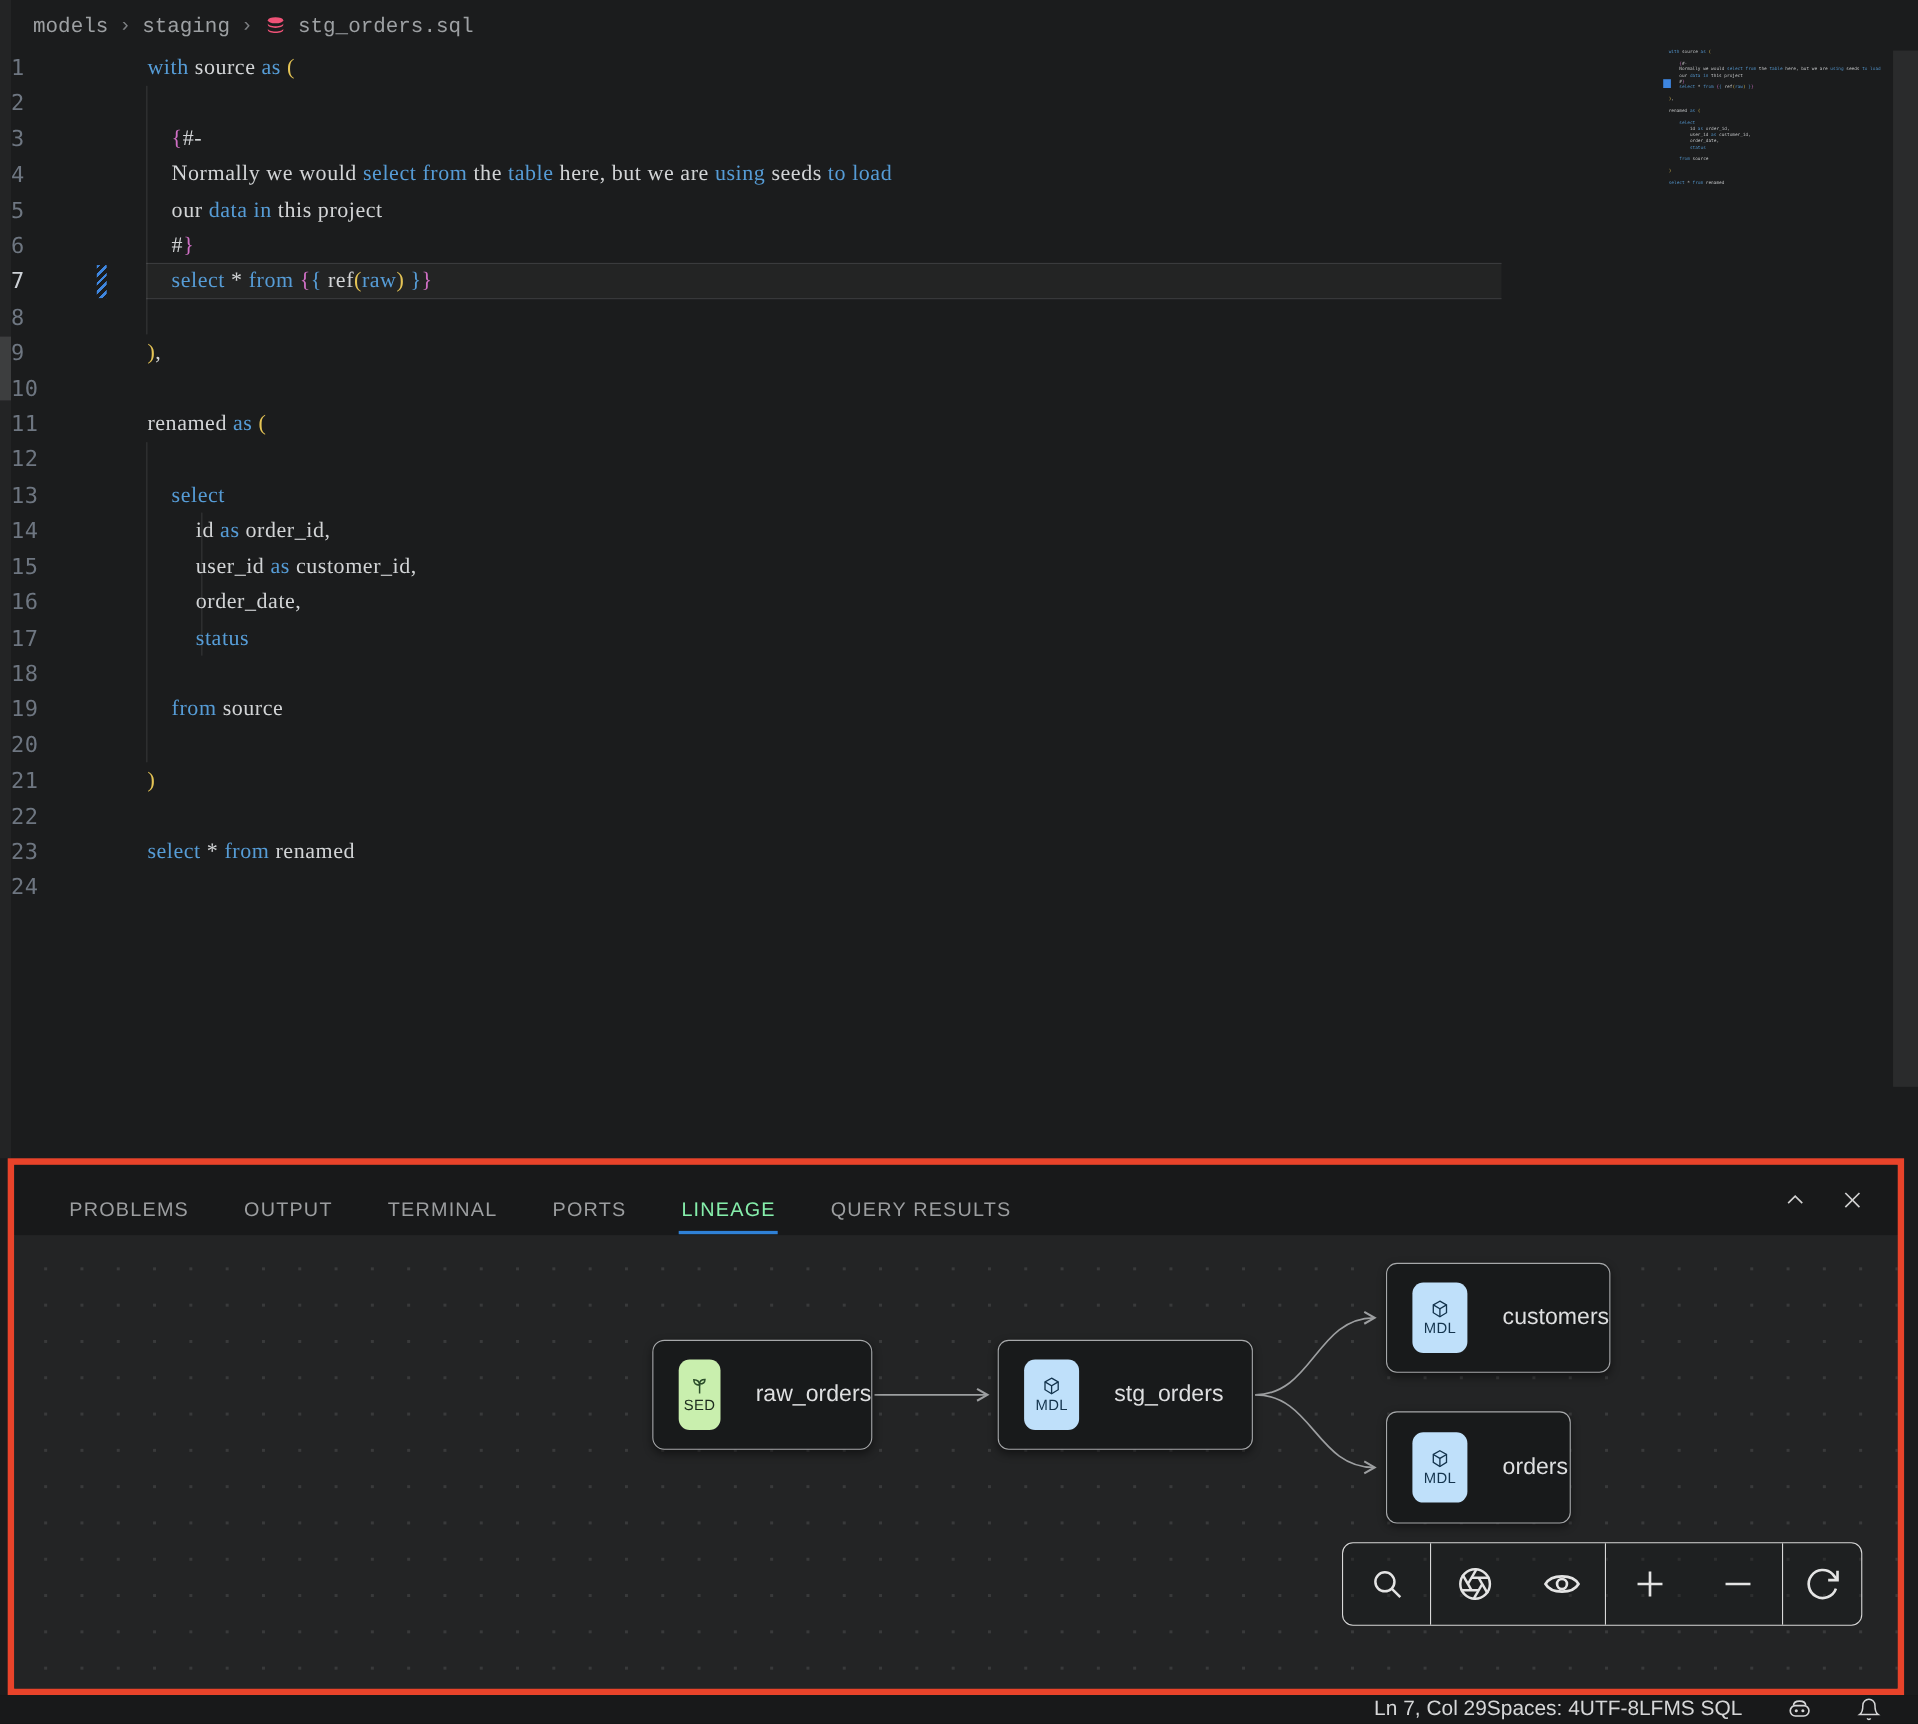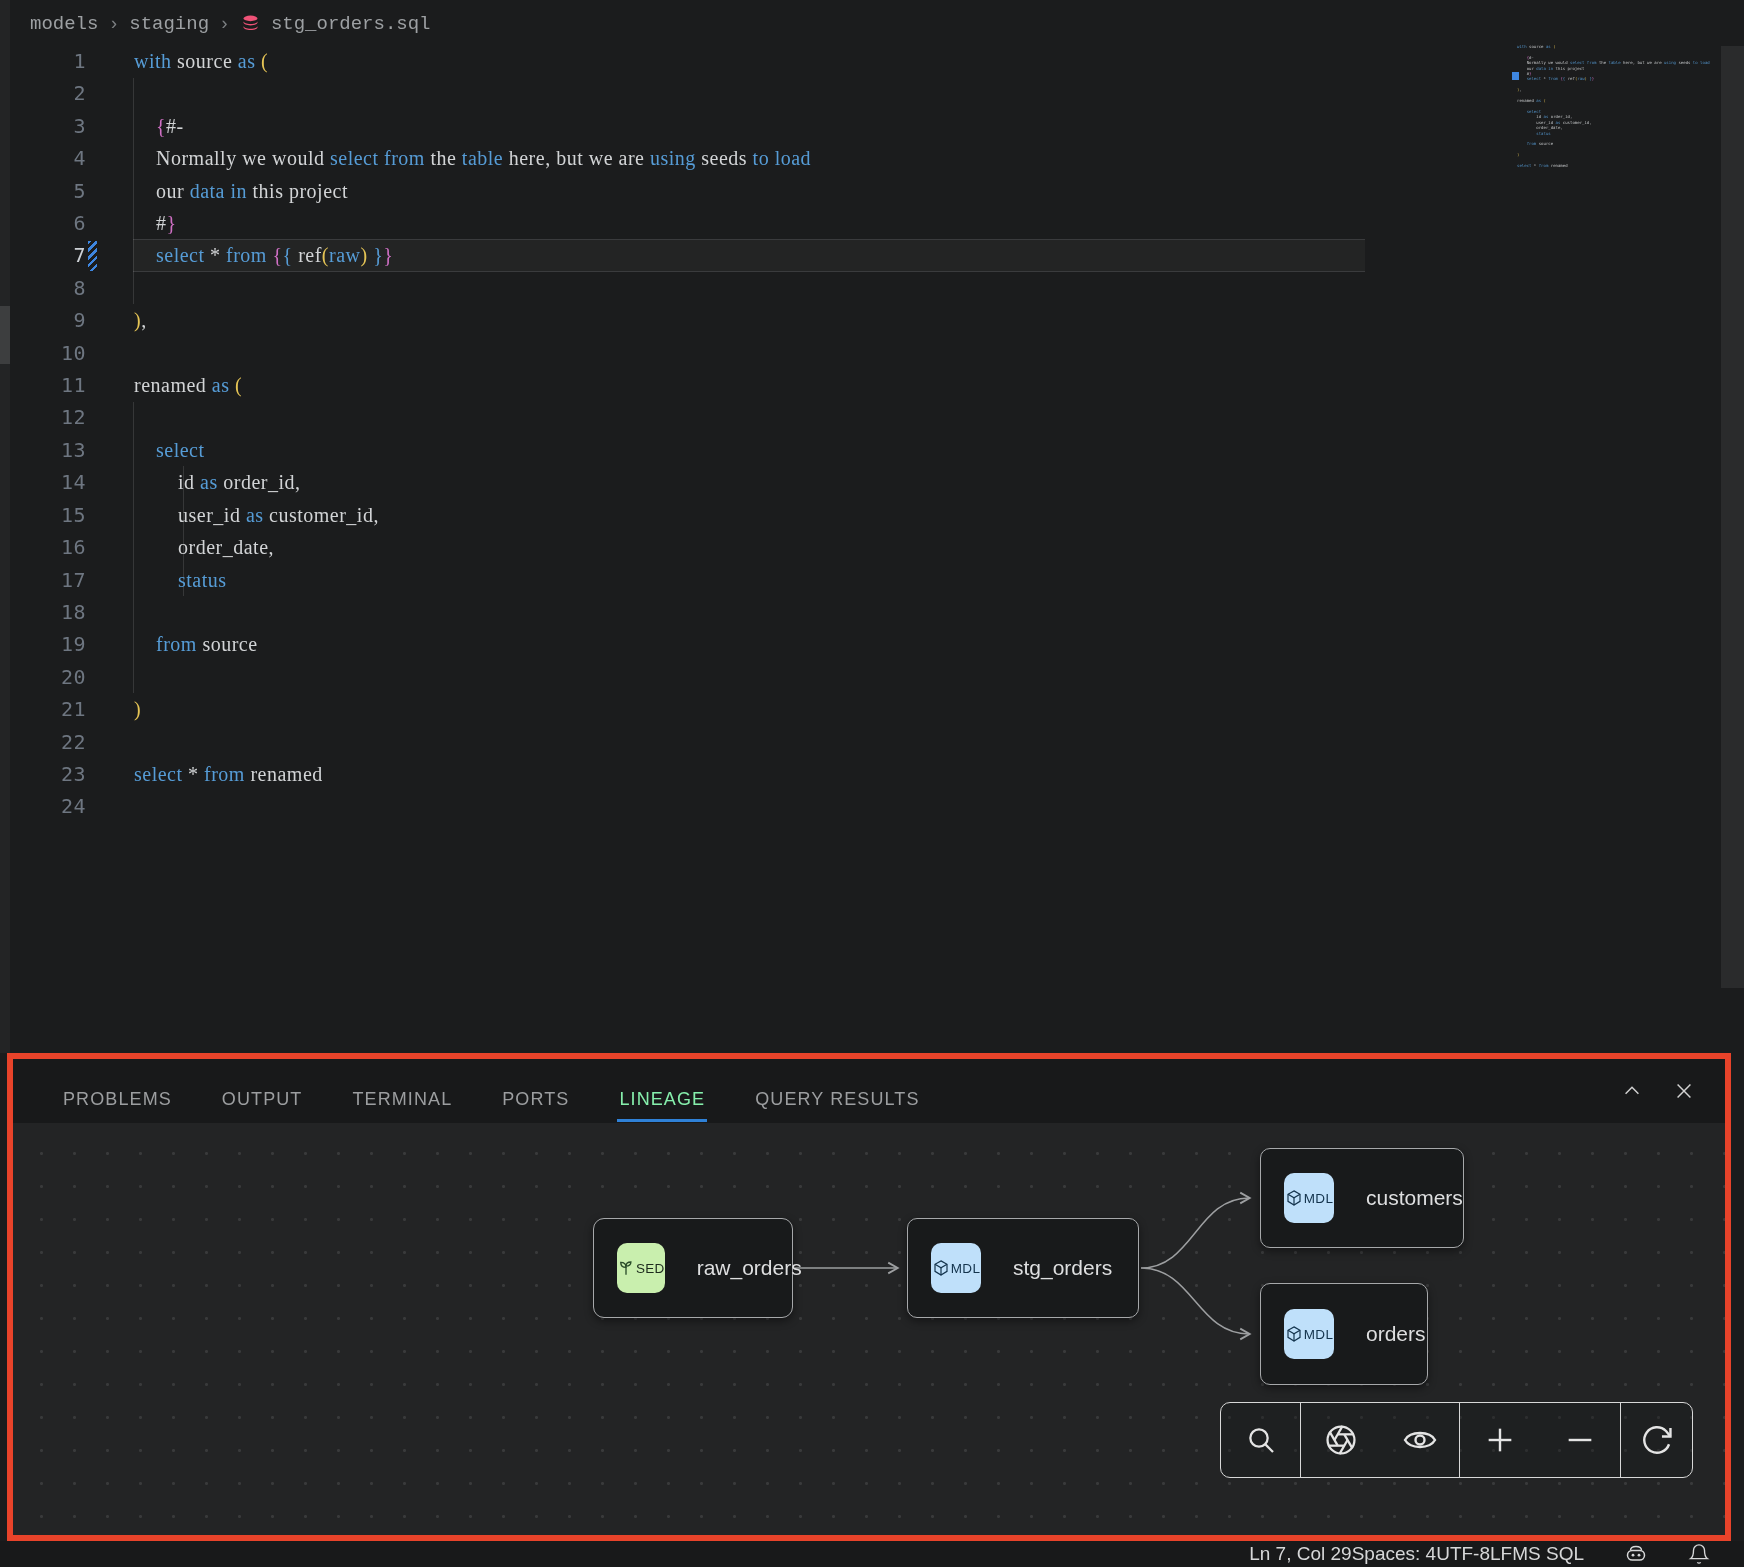--- a/index.html
+++ b/index.html
@@ -14,21 +14,21 @@
   .left-strip{position:absolute;left:0;top:0;width:10px;height:1053px;background:#232425;}
   .left-handle{position:absolute;left:0;top:306px;width:10px;height:58px;background:#3d3e3f;}
 
   
   .breadcrumb{position:absolute;left:30px;top:9px;height:30px;display:flex;align-items:center;gap:10px;
     font-size:19px;color:#9da0a3;font-family:Liberation Mono, monospace;}
   .breadcrumb .sep{color:#7c7f82;font-size:18px;}
   .breadcrumb .db-icon{display:flex;align-items:center;}
 
   
-  .gutter{position:absolute;left:10px;top:45px;width:76px;text-align:right;
+  .gutter{position:absolute;left:10px;top:45px;width:76px;
     font-family:"DejaVu Sans Mono",monospace;font-size:20px;line-height:32.4px;letter-spacing:.5px;
     color:#6e7681;white-space:pre;}
   .gutter .active{color:#cdd1d6;}
   .code{position:absolute;left:134px;top:45px;font-family:Liberation Serif, serif;
     font-size:20px;line-height:32.4px;letter-spacing:.5px;white-space:pre;color:var(--pl);}
   .tk-kw{color:var(--kw);} .tk-pl{color:var(--pl);} .tk-pk{color:var(--pk);} .tk-yl{color:var(--yl);}
   .current-line{position:absolute;left:133px;top:239px;width:1232px;height:33px;
     background:rgba(255,255,255,.035);border-top:1px solid #3a3b3d;border-bottom:1px solid #3a3b3d;}
   .gutter-marker{position:absolute;left:88px;top:241px;width:9px;height:30px;
     background:repeating-linear-gradient(135deg,var(--mod) 0 2.5px,transparent 2.5px 5.5px);}
@@ -54,21 +54,21 @@
   .panel-actions{position:absolute;right:30px;top:0;height:64px;display:flex;align-items:center;gap:30px;}
   .panel-actions svg{display:block;stroke:#d2d2d2;}
 
   .canvas{position:relative;height:412px;background:#232425;
     background-image:radial-gradient(rgba(255,255,255,.10) 1.3px,transparent 1.6px);
     background-size:33px 33px;background-position:12px 14px;overflow:hidden;}
   .edges{position:absolute;left:0;top:0;}
 
   .lnode{position:absolute;background:#181a1b;border:1px solid #a6a8aa;border-radius:10px;
     display:flex;align-items:center;padding-left:23px;gap:32px;box-shadow:0 3px 8px rgba(0,0,0,.45);}
-  .badge{width:50px;height:50px;border-radius:10px;display:flex;flex-direction:row;
+  .badge{width:50px;height:64px;border-radius:10px;display:flex;flex-direction:column;
     align-items:center;justify-content:center;gap:1px;}
   .badge-seed{background:var(--seedbg);} .badge-mdl{background:var(--mdlbg);}
   .badge svg{display:block;}
   .blabel{font-size:13.5px;color:#1d2b1e;letter-spacing:.3px;}
   .badge-mdl .blabel{color:#14344d;}
   .nlabel{font-size:21px;color:#dedfe0;}
 
   .ltoolbar{position:absolute;left:1207px;top:279px;width:473px;height:76px;
     border:1.5px solid #d8d8d8;border-radius:10px;display:flex;background:rgba(24,25,26,.35);}
   .tcell{display:flex;align-items:center;justify-content:space-around;height:100%;}

